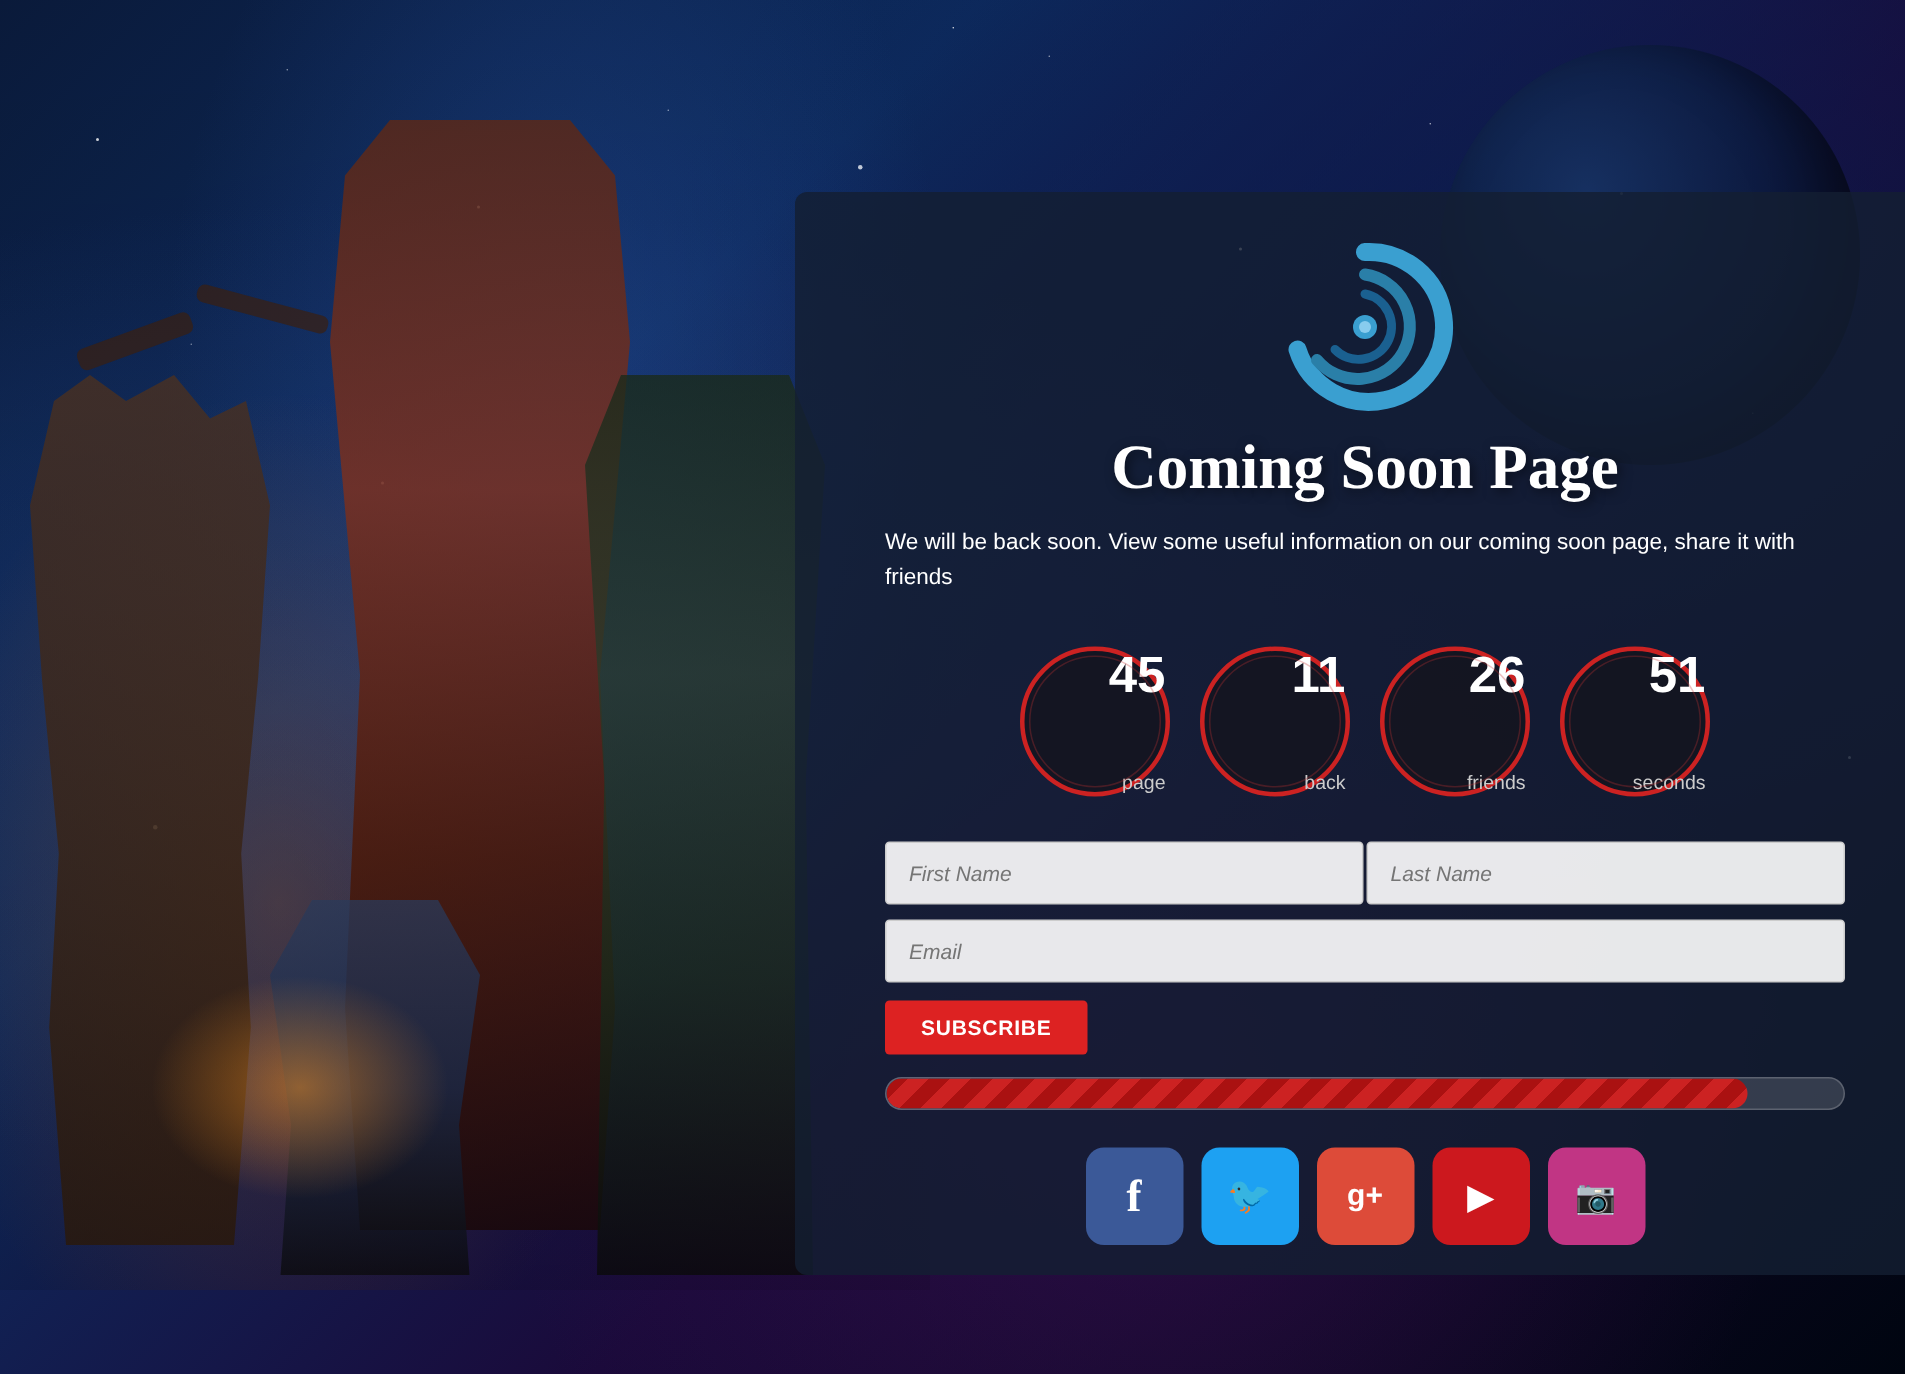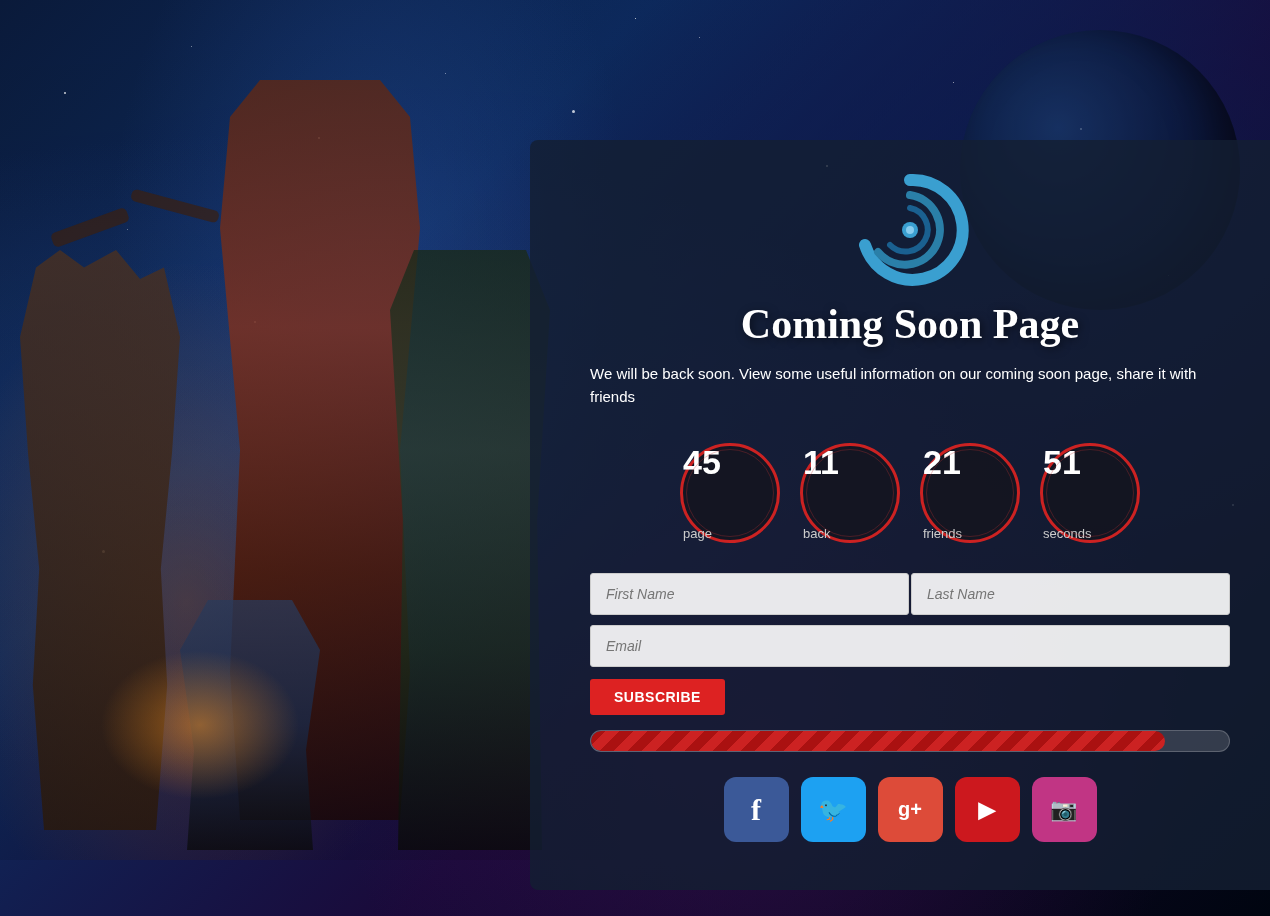--- a/index.html
+++ b/index.html
@@ -56,25 +56,25 @@
       background: radial-gradient(circle at 35% 35%, #1a3a6a, #0a1a3a, #050a15);
       box-shadow: inset -20px -20px 40px rgba(0,0,0,0.8);
       z-index: 1;
       opacity: 0.7;
     }
 
     
     .content-panel {
       position: absolute;
       right: 0;
-      top: 140px;
+      top: 128px;
       width: 740px;
       background: rgba(20, 30, 50, 0.82);
       border-radius: 8px 0 0 8px;
-      padding: 30px 40px 48px 60px;
+      padding: 30px 40px 20px 60px;
       z-index: 10;
     }
 
     
     .logo-area {
       display: flex;
       justify-content: center;
       margin-bottom: 10px;
     }
 
@@ -123,21 +123,21 @@
     }
 
     .countdown-circle {
       width: 100px;
       height: 100px;
       border-radius: 50%;
       border: 3px solid #cc2222;
       background: rgba(20,20,30,0.85);
       display: flex;
       flex-direction: column;
-      align-items: flex-start;
+      align-items: flex-end;
       justify-content: center;
       position: relative;
       gap: 43px;
     }
 
     .countdown-circle::before {
       content: '';
       position: absolute;
       inset: 3px;
       border-radius: 50%;
@@ -370,21 +370,21 @@
 
     <div class="countdown-item">
       <div class="countdown-circle">
         <span class="countdown-number">11</span>
         <span class="countdown-label">back</span>
       </div>
     </div>
 
     <div class="countdown-item">
       <div class="countdown-circle">
-        <span class="countdown-number">21</span>
+        <span class="countdown-number">26</span>
         <span class="countdown-label">friends</span>
       </div>
     </div>
 
     <div class="countdown-item">
       <div class="countdown-circle">
         <span class="countdown-number">51</span>
         <span class="countdown-label">seconds</span>
       </div>
     </div>

